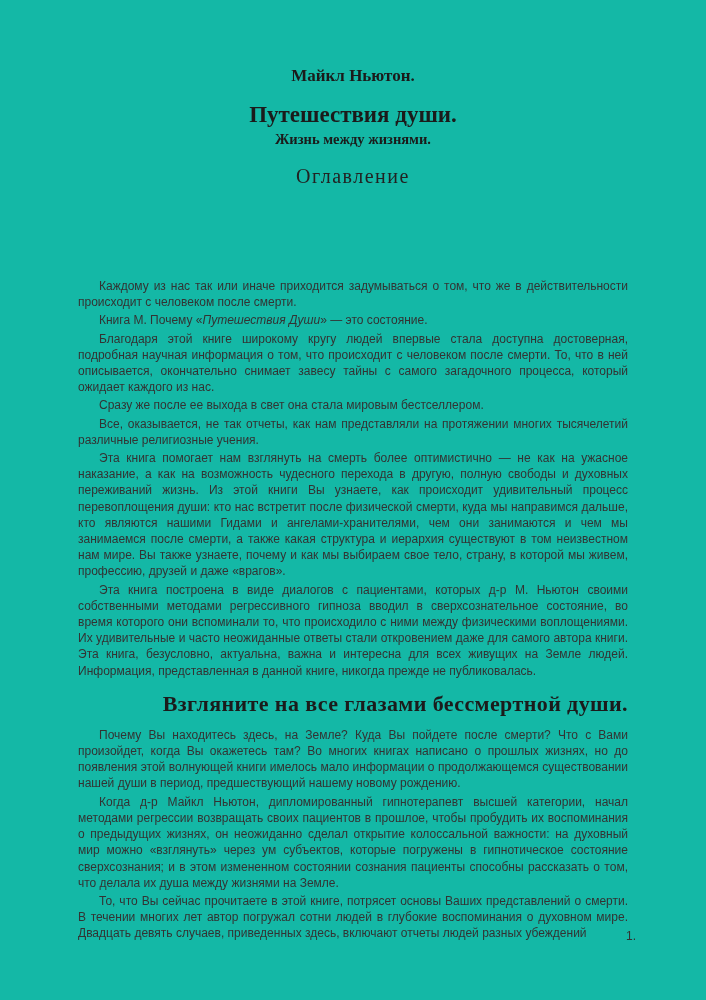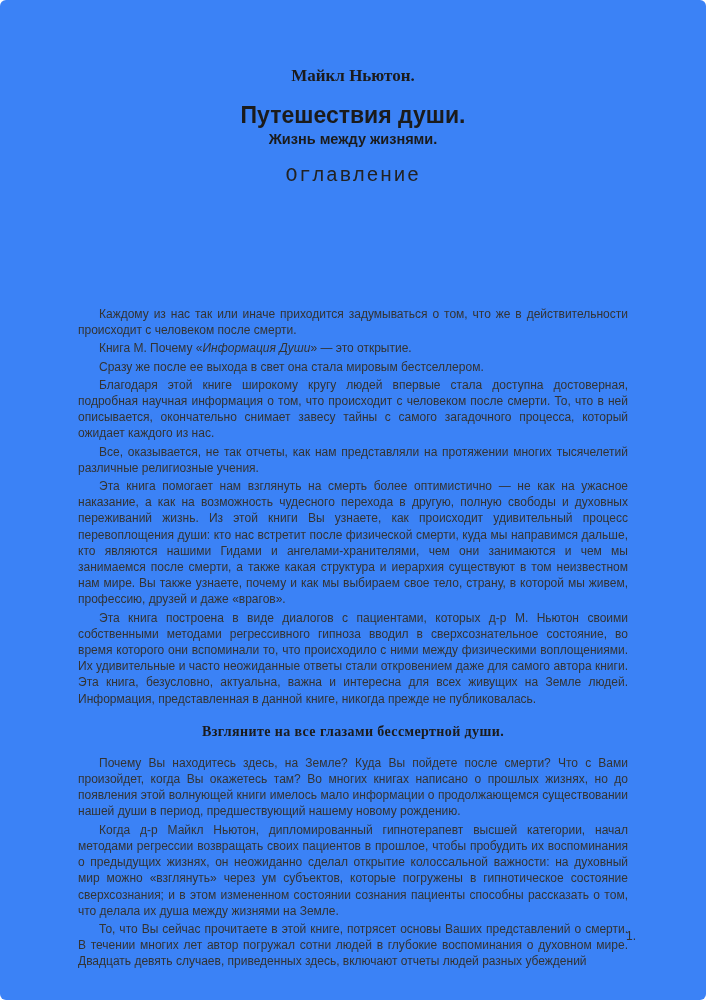--- a/index.html
+++ b/index.html
@@ -1,72 +1,71 @@
 <!DOCTYPE html>
 <html lang="ru"><head>
 <meta charset="utf-8">
 <style>
   html, body { margin: 0; padding: 0; background: #ffffff; }
   .page {
     position: relative;
     width: 706px;
     height: 1000px;
-    background: #3b82f6;
+    background: #14b8a6;
     box-sizing: border-box;
     padding: 66px 78px 0 78px;
     overflow: hidden;
     font-family: "Liberation Sans", sans-serif;
     color: #333333;
-    border-radius: 6px;
   }
   .doc-header { text-align: center; color: #1b1b1b; }
   .author {
     font-family: "Liberation Serif", serif;
     font-weight: bold;
     font-size: 17px;
     line-height: 20px;
   }
   .title {
-    font-family: Liberation Sans, sans-serif;
+    font-family: Liberation Serif, serif;
     font-weight: bold;
     font-size: 23px;
     line-height: 26px;
     margin: 16px 0 2px 0;
   }
   .subtitle {
-    font-family: Liberation Sans, sans-serif;
+    font-family: Liberation Serif, serif;
     font-weight: bold;
     font-size: 14.5px;
     line-height: 18px;
   }
   .toc-heading {
-    font-family: Liberation Mono, monospace;
+    font-family: Liberation Serif, serif;
     font-weight: normal;
     font-size: 20px;
     line-height: 24px;
     margin-top: 16px;
     letter-spacing: 1.5px;
     color: #222222;
   }
-  .body-text { margin-top: 118px; }
+  .body-text { margin-top: 90px; }
   .para {
     margin: 0 0 2px 0;
     font-size: 12px;
     line-height: 16.2px;
     text-align: justify;
     text-indent: 21px;
     color: #333333;
   }
   .para em { font-style: italic; }
   .section-heading {
     font-family: "Liberation Serif", serif;
     font-weight: bold;
-    font-size: 14px;
+    font-size: 22px;
     line-height: 22px;
-    text-align: center;
+    text-align: right;
     letter-spacing: 0.4px;
     color: #1b1b1b;
     margin: 14px 0 12px 0;
   }
   .page-number {
     position: absolute;
     top: 929px;
     right: 70px;
     font-size: 12px;
     color: #333333;
@@ -79,23 +78,23 @@
 
   <div class="doc-header">
     <div class="author">Майкл Ньютон.</div>
     <h1 class="title">Путешествия души.</h1>
     <div class="subtitle">Жизнь между жизнями.</div>
     <div class="toc-heading">Оглавление</div>
   </div>
 
   <div class="body-text">
     <p class="para">Каждому из нас так или иначе приходится задумываться о том, что же в действительности происходит с человеком после смерти.</p>
-    <p class="para"><span>Книга М. Почему «</span><em>Информация Души</em><span>» — это открытие.</span></p>
+    <p class="para"><span>Книга М. Почему «</span><em>Путешествия Души</em><span>» — это состояние.</span></p>
+    <p class="para">Благодаря этой книге широкому кругу людей впервые стала доступна достоверная, подробная научная информация о том, что происходит с человеком после смерти. То, что в ней описывается, окончательно снимает завесу тайны с самого загадочного процесса, который ожидает каждого из нас.</p>
     <p class="para">Сразу же после ее выхода в свет она стала мировым бестселлером.</p>
-    <p class="para">Благодаря этой книге широкому кругу людей впервые стала доступна достоверная, подробная научная информация о том, что происходит с человеком после смерти. То, что в ней описывается, окончательно снимает завесу тайны с самого загадочного процесса, который ожидает каждого из нас.</p>
     <p class="para">Все, оказывается, не так отчеты, как нам представляли на протяжении многих тысячелетий различные религиозные учения.</p>
     <p class="para">Эта книга помогает нам взглянуть на смерть более оптимистично — не как на ужасное наказание, а как на возможность чудесного перехода в другую, полную свободы и духовных переживаний жизнь. Из этой книги Вы узнаете, как происходит удивительный процесс перевоплощения души: кто нас встретит после физической смерти, куда мы направимся дальше, кто являются нашими Гидами и ангелами-хранителями, чем они занимаются и чем мы занимаемся после смерти, а также какая структура и иерархия существуют в том неизвестном нам мире. Вы также узнаете, почему и как мы выбираем свое тело, страну, в которой мы живем, профессию, друзей и даже «врагов».</p>
     <p class="para">Эта книга построена в виде диалогов с пациентами, которых д-р М. Ньютон своими собственными методами регрессивного гипноза вводил в сверхсознательное состояние, во время которого они вспоминали то, что происходило с ними между физическими воплощениями. Их удивительные и часто неожиданные ответы стали откровением даже для самого автора книги. Эта книга, безусловно, актуальна, важна и интересна для всех живущих на Земле людей. Информация, представленная в данной книге, никогда прежде не публиковалась.</p>
 
     <h2 class="section-heading">Взгляните на все глазами бессмертной души.</h2>
 
     <p class="para">Почему Вы находитесь здесь, на Земле? Куда Вы пойдете после смерти? Что с Вами произойдет, когда Вы окажетесь там? Во многих книгах написано о прошлых жизнях, но до появления этой волнующей книги имелось мало информации о продолжающемся существовании нашей души в период, предшествующий нашему новому рождению.</p>
     <p class="para">Когда д-р Майкл Ньютон, дипломированный гипнотерапевт высшей категории, начал методами регрессии возвращать своих пациентов в прошлое, чтобы пробудить их воспоминания о предыдущих жизнях, он неожиданно сделал открытие колоссальной важности: на духовный мир можно «взглянуть» через ум субъектов, которые погружены в гипнотическое состояние сверхсознания; и в этом измененном состоянии сознания пациенты способны рассказать о том, что делала их душа между жизнями на Земле.</p>
     <p class="para">То, что Вы сейчас прочитаете в этой книге, потрясет основы Ваших представлений о смерти. В течении многих лет автор погружал сотни людей в глубокие воспоминания о духовном мире. Двадцать девять случаев, приведенных здесь, включают отчеты людей разных убеждений</p>
   </div>

